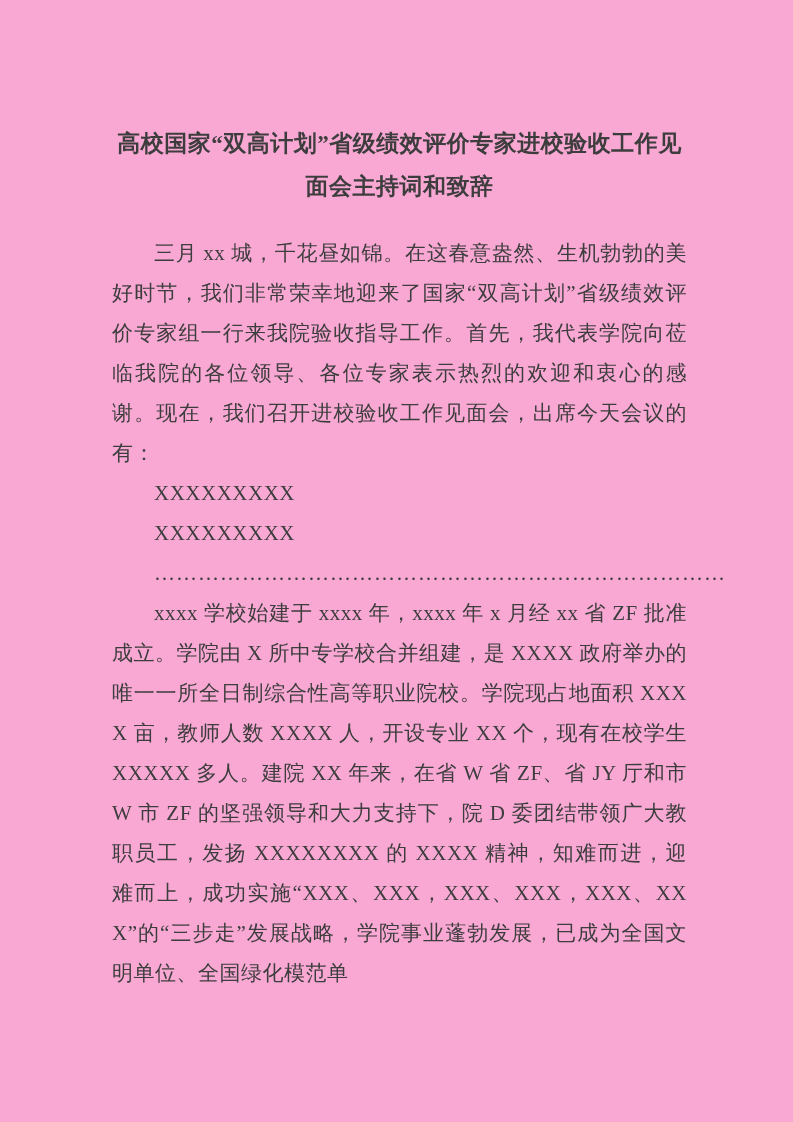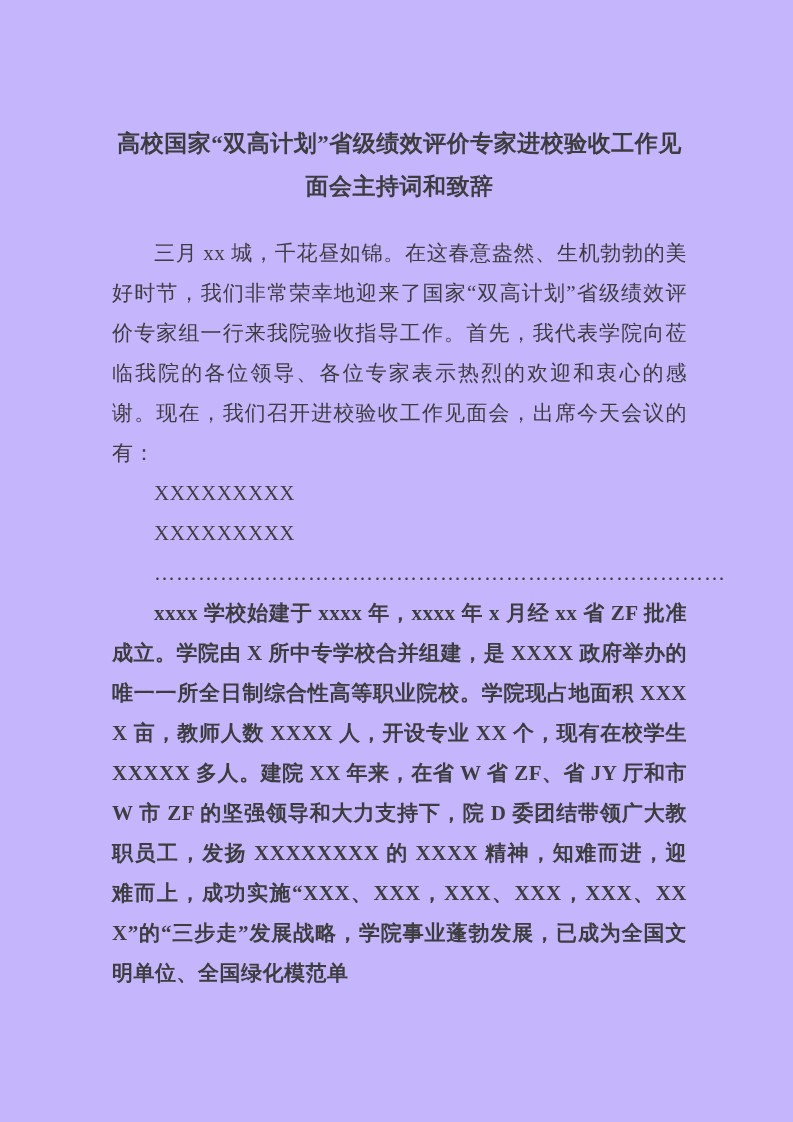--- a/index.html
+++ b/index.html
@@ -41,23 +41,23 @@
     letter-spacing: 0.5px;
     word-break: break-all;
   }
   .doc-body p.para.dots {
     letter-spacing: 1px;
   }
 </style>
 </head>
 <body>
 
-<div class="page" style="background: #c4b5fd;">
+<div class="page" style="background: #f9a8d4;">
   <h1 class="doc-title" style="color: rgb(61, 61, 61);">高校国家“双高计划”省级绩效评价专家进校验收工作见面会主持词和致辞</h1>
 
   <div class="doc-body">
       <p class="para" style="color: rgb(61, 61, 61);">三月 xx 城，千花昼如锦。在这春意盎然、生机勃勃的美好时节，我们非常荣幸地迎来了国家“双高计划”省级绩效评价专家组一行来我院验收指导工作。首先，我代表学院向莅临我院的各位领导、各位专家表示热烈的欢迎和衷心的感谢。现在，我们召开进校验收工作见面会，出席今天会议的有：</p>
       <p class="para" style="color: rgb(61, 61, 61);">XXXXXXXXX</p>
       <p class="para" style="color: rgb(61, 61, 61);">XXXXXXXXX</p>
       <p class="para dots" style="color: rgb(61, 61, 61);">……………………………………………………………………</p>
-      <p class="para" style="color: rgb(61, 61, 61); font-weight: bold;">xxxx 学校始建于 xxxx 年，xxxx 年 x 月经 xx 省 ZF 批准成立。学院由 X 所中专学校合并组建，是 XXXX 政府举办的唯一一所全日制综合性高等职业院校。学院现占地面积 XXXX 亩，教师人数 XXXX 人，开设专业 XX 个，现有在校学生 XXXXX 多人。建院 XX 年来，在省 W 省 ZF、省 JY 厅和市 W 市 ZF 的坚强领导和大力支持下，院 D 委团结带领广大教职员工，发扬 XXXXXXXX 的 XXXX 精神，知难而进，迎难而上，成功实施“XXX、XXX，XXX、XXX，XXX、XXX”的“三步走”发展战略，学院事业蓬勃发展，已成为全国文明单位、全国绿化模范单</p>
+      <p class="para" style="color: rgb(61, 61, 61);">xxxx 学校始建于 xxxx 年，xxxx 年 x 月经 xx 省 ZF 批准成立。学院由 X 所中专学校合并组建，是 XXXX 政府举办的唯一一所全日制综合性高等职业院校。学院现占地面积 XXXX 亩，教师人数 XXXX 人，开设专业 XX 个，现有在校学生 XXXXX 多人。建院 XX 年来，在省 W 省 ZF、省 JY 厅和市 W 市 ZF 的坚强领导和大力支持下，院 D 委团结带领广大教职员工，发扬 XXXXXXXX 的 XXXX 精神，知难而进，迎难而上，成功实施“XXX、XXX，XXX、XXX，XXX、XXX”的“三步走”发展战略，学院事业蓬勃发展，已成为全国文明单位、全国绿化模范单</p>
     </div>
 </div>
 
 </body></html>

